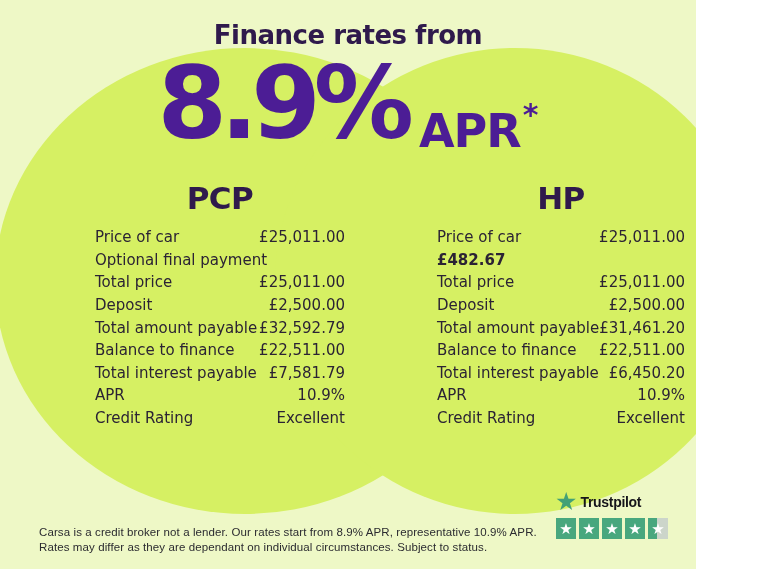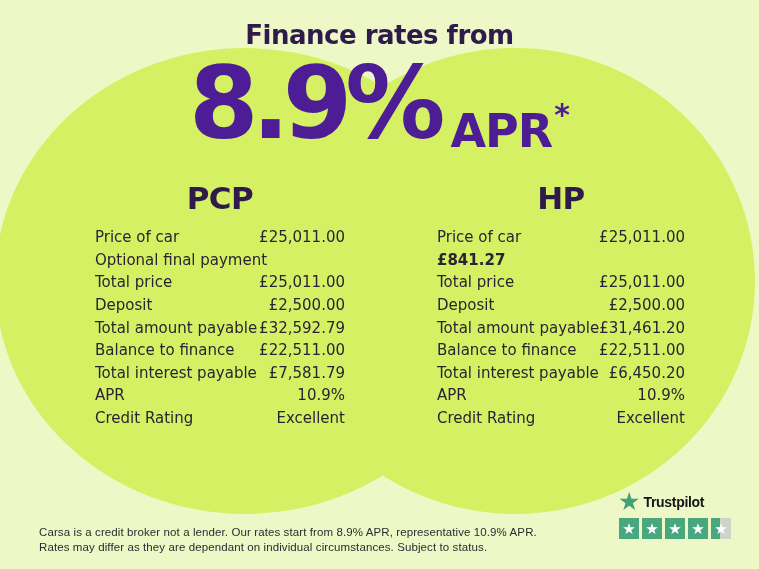--- a/index.html
+++ b/index.html
@@ -1,18 +1,18 @@
 <!DOCTYPE html>
 <html><head>
 <meta charset="utf-8">
 <style>
   html,body { margin:0; padding:0; }
   .canvas {
     position: relative;
-    width: 759px;
+    width: 696px;
     height: 569px;
     background: #eef8c6;
     overflow: hidden;
     font-family: "DejaVu Sans", sans-serif;
     color: #2b2334;
   }
   .blob {
     position: absolute;
     background: #d6f063;
     border-radius: 50%;
@@ -196,21 +196,21 @@
     </div>
   </section>
 
   <section class="fin-table hp">
     <h2>HP</h2>
     <div class="row">
       <span class="lbl">Price of car</span>
       <span class="val">£25,011.00</span>
     </div>
     <div class="row bold">
-      <span class="val">£841.27</span>
+      <span class="val">£482.67</span>
     </div>
     <div class="row">
       <span class="lbl">Total price</span>
       <span class="val">£25,011.00</span>
     </div>
     <div class="row">
       <span class="lbl">Deposit</span>
       <span class="val">£2,500.00</span>
     </div>
     <div class="row">

